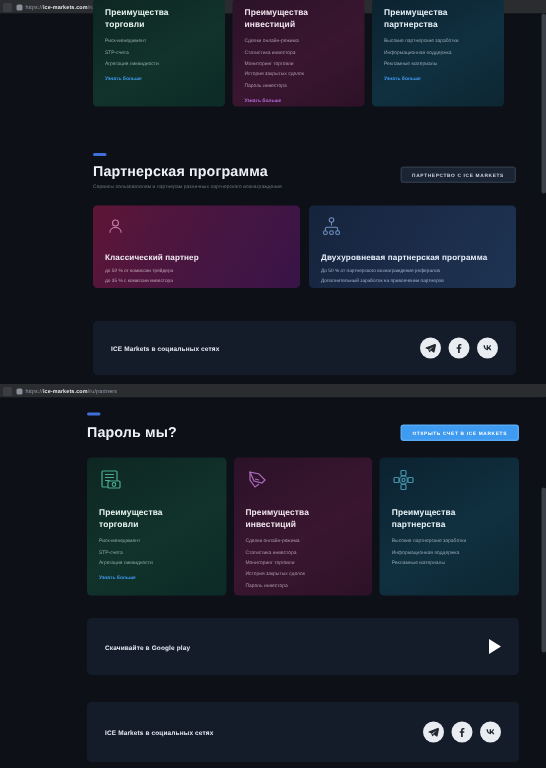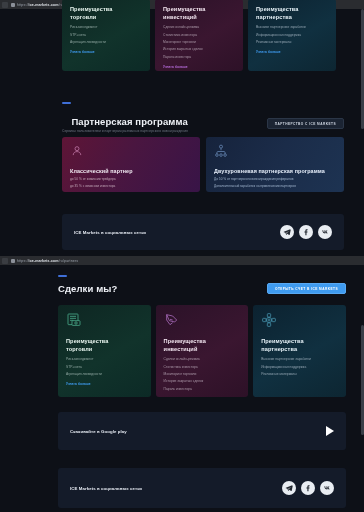--- a/index.html
+++ b/index.html
@@ -159,21 +159,21 @@
             <li>Высокие партнерские заработки</li>
             <li>Информационная поддержка</li>
             <li>Рекламные материалы</li>
           </ul>
           <div class="card-link">Узнать больше</div>
         </div>
       </div>
 
       <div class="section" style="left:62px; top:93px; width:282px;">
         <div class="accent-bar"></div>
-        <div style="display:flex; align-items:flex-start; justify-content:space-between; margin-top:12px;text-align:right;">
+        <div style="display:flex; align-items:flex-start; justify-content:space-between; margin-top:5px;">
           <div>
             <div class="sec-title">Партнерская программа</div>
             <div class="sec-sub" style="max-width:150px;">Сервисы пользователям и партнерам различных партнерского вознаграждения</div>
           </div>
           <div class="pill-btn" style="margin-top:2px;">ПАРТНЕРСТВО С ICE MARKETS</div>
         </div>
       </div>
 
       <div class="section p-cards" style="left:62px; top:128px; width:282px; height:55px;">
         <div class="p-card magenta">
@@ -244,21 +244,21 @@
           </div>
         </div>
       </div>
     </div>
 
     <div class="page">
 
       <div class="section" style="left:58px; top:10px; width:288px;">
         <div class="accent-bar"></div>
         <div style="display:flex; align-items:center; justify-content:space-between; margin-top:6px;">
-          <div class="sec-title">Сделки мы?</div>
+          <div class="sec-title">Пароль мы?</div>
           <div class="pill-btn blue">ОТКРЫТЬ СЧЕТ В ICE MARKETS</div>
         </div>
       </div>
 
       <div class="section cards" style="left:58px; top:40px; width:288px;">
         <div class="card green" style="width:92.6px; height:92px;">
           <svg class="card-icon" viewBox="0 0 24 24" fill="none" stroke="#4fb894" stroke-width="1.2">
             <rect x="3" y="3" width="15" height="16" rx="1"></rect>
             <path d="M6 6.5h9M6 9.5h9M6 12.5h5"></path>
             <rect x="9" y="13" width="12" height="7" rx="1" fill="#0e2622"></rect>

